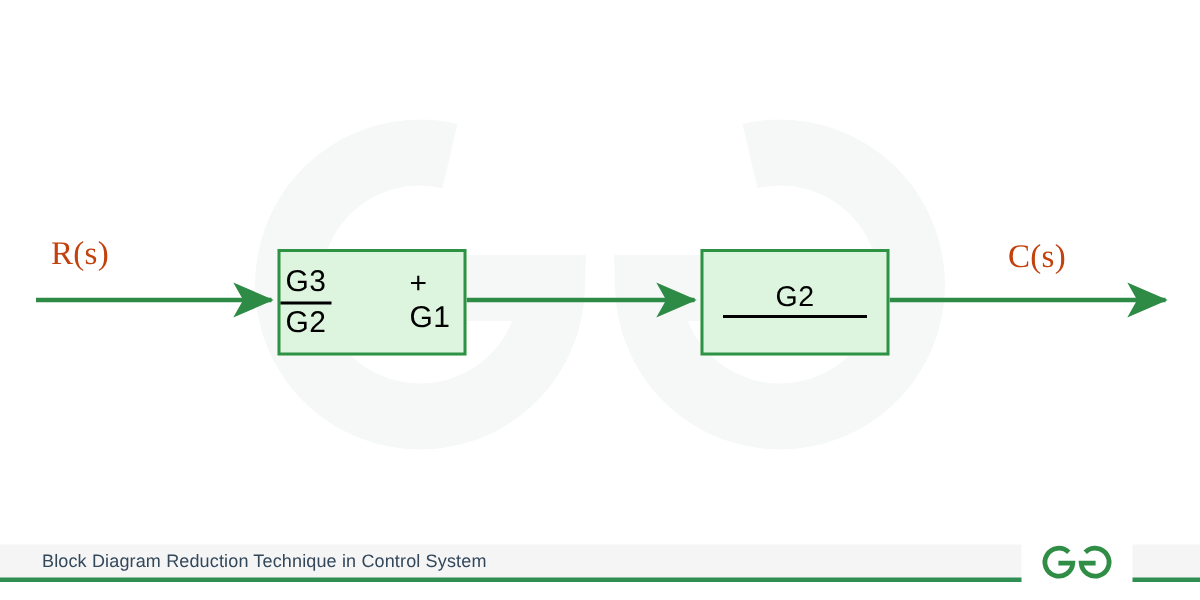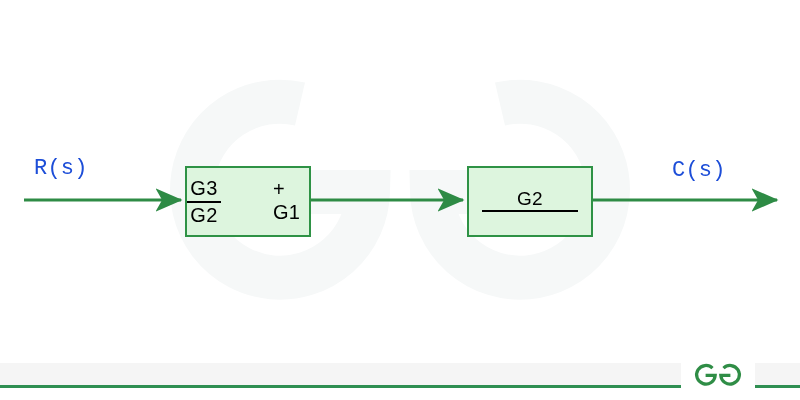--- a/index.html
+++ b/index.html
@@ -33,24 +33,24 @@
     position: absolute;
     left: 0;
     top: 0;
     width: 800px;
     height: 400px;
   }
 
   
   .signal-label {
     position: absolute;
-    font-family: Liberation Mono, monospace;
+    font-family: Liberation Serif, serif;
     font-size: 22px;
     font-weight: 400;
-    color: #1d4ed8;
+    color: #c2410c;
     letter-spacing: 0.2px;
     white-space: nowrap;
   }
   #label-rs { left: 34px; top: 156px; }
   #label-cs { left: 672px; top: 158px; }
 
   
   .block {
     position: absolute;
     box-sizing: border-box;
@@ -187,20 +187,21 @@
     <div class="block-expr">
       <span class="fraction">
         <span class="numer">G2</span>
         <span class="bar"></span>
       </span>
     </div>
   </div>
 
   <div id="footer-band"></div>
   <div id="footer-rule"></div>
+  <div id="footer-caption">Block Diagram Reduction Technique in Control System</div>
   <div id="footer-logo">
     <svg width="56" height="30" viewBox="0 0 56 30" xmlns="http://www.w3.org/2000/svg">
       <g fill="none" stroke="#2f8d46" stroke-width="3.2">
         <path d="M 22.5 8.2 A 9.3 9.3 0 1 0 25.2 15.4 L 15.6 15.4"></path>
         <path d="M 33.5 8.2 A 9.3 9.3 0 1 1 30.8 15.4 L 40.4 15.4"></path>
       </g>
     </svg>
   </div>
 
 </div>

